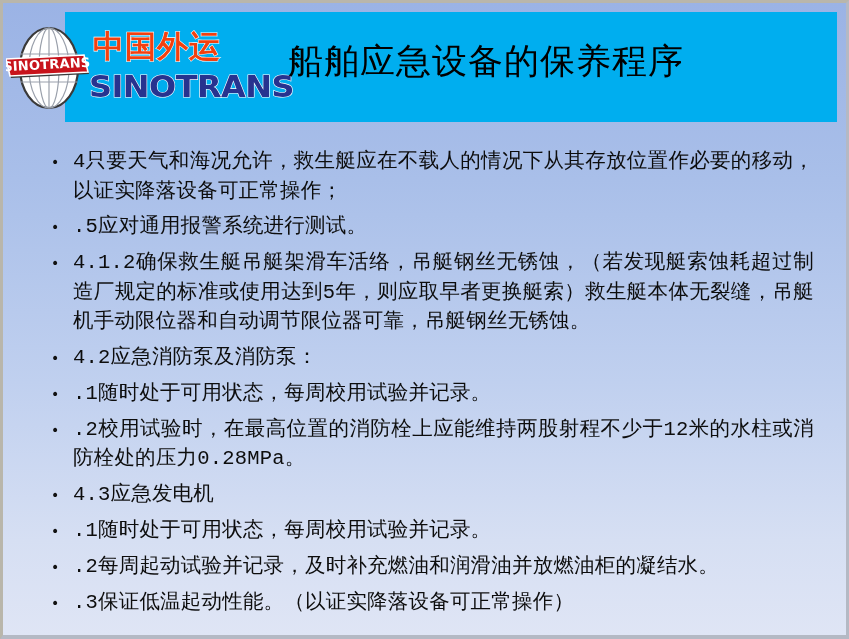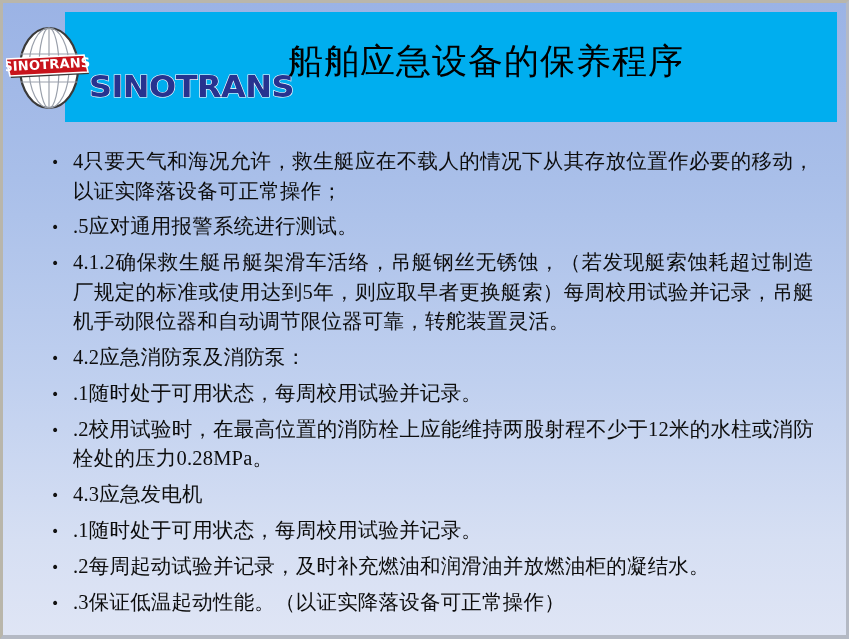--- a/index.html
+++ b/index.html
@@ -114,21 +114,21 @@
     font-family: "DejaVu Sans", sans-serif;
     font-size: 14px;
     line-height: 30px;
     color: #111111;
     text-align: left;
     padding-left: 12px;
     box-sizing: border-box;
   }
   .bullet-text {
     flex: 1 1 auto;
-    font-family: Liberation Serif, serif;
+    font-family: Liberation Mono, monospace;
     font-size: 20.5px;
     line-height: 29.5px;
     color: #0d0d0d;
     text-align: justify;
     text-justify: inter-ideograph;
     letter-spacing: 0.2px;
   }
 </style>
 </head>
 <body>
@@ -148,40 +148,41 @@
       <line x1="14.5" y1="61" x2="71.5" y2="61" stroke="#9aa0ab" stroke-width="1.2"></line>
       <g>
         <path d="M1 40 L79 36 L83 53 L5 57 Z" fill="#3a3a3a"></path>
         <path d="M0 38 L78 34 L82 51 L4 55 Z" fill="#c8131b" stroke="#ffffff" stroke-width="1.6"></path>
       </g>
       <text x="41" y="48" fill="#ffffff" font-family="DejaVu Sans, sans-serif" font-size="13" font-weight="bold" text-anchor="middle" transform="rotate(-3 41 48)" letter-spacing="0.2">SINOTRANS</text>
     </svg>
   </div>
 
   <div id="logo-wordmark">
+    <div id="logo-cn">中国外运</div>
     <div id="logo-en">SINOTRANS</div>
   </div>
 
   <div id="title-text">船舶应急设备的保养程序</div>
 
   <div id="body-list">
 
     <div class="bullet-row">
       <span class="bullet-mark">•</span>
       <span class="bullet-text">4只要天气和海况允许，救生艇应在不载人的情况下从其存放位置作必要的移动，以证实降落设备可正常操作；</span>
     </div>
 
     <div class="bullet-row">
       <span class="bullet-mark">•</span>
       <span class="bullet-text">.5应对通用报警系统进行测试。</span>
     </div>
 
     <div class="bullet-row">
       <span class="bullet-mark">•</span>
-      <span class="bullet-text">4.1.2确保救生艇吊艇架滑车活络，吊艇钢丝无锈蚀，（若发现艇索蚀耗超过制造厂规定的标准或使用达到5年，则应取早者更换艇索）每周校用试验并记录，吊艇机手动限位器和自动调节限位器可靠，转舵装置灵活。</span>
+      <span class="bullet-text">4.1.2确保救生艇吊艇架滑车活络，吊艇钢丝无锈蚀，（若发现艇索蚀耗超过制造厂规定的标准或使用达到5年，则应取早者更换艇索）救生艇本体无裂缝，吊艇机手动限位器和自动调节限位器可靠，吊艇钢丝无锈蚀。</span>
     </div>
 
     <div class="bullet-row">
       <span class="bullet-mark">•</span>
       <span class="bullet-text">4.2应急消防泵及消防泵：</span>
     </div>
 
     <div class="bullet-row">
       <span class="bullet-mark">•</span>
       <span class="bullet-text">.1随时处于可用状态，每周校用试验并记录。</span>

